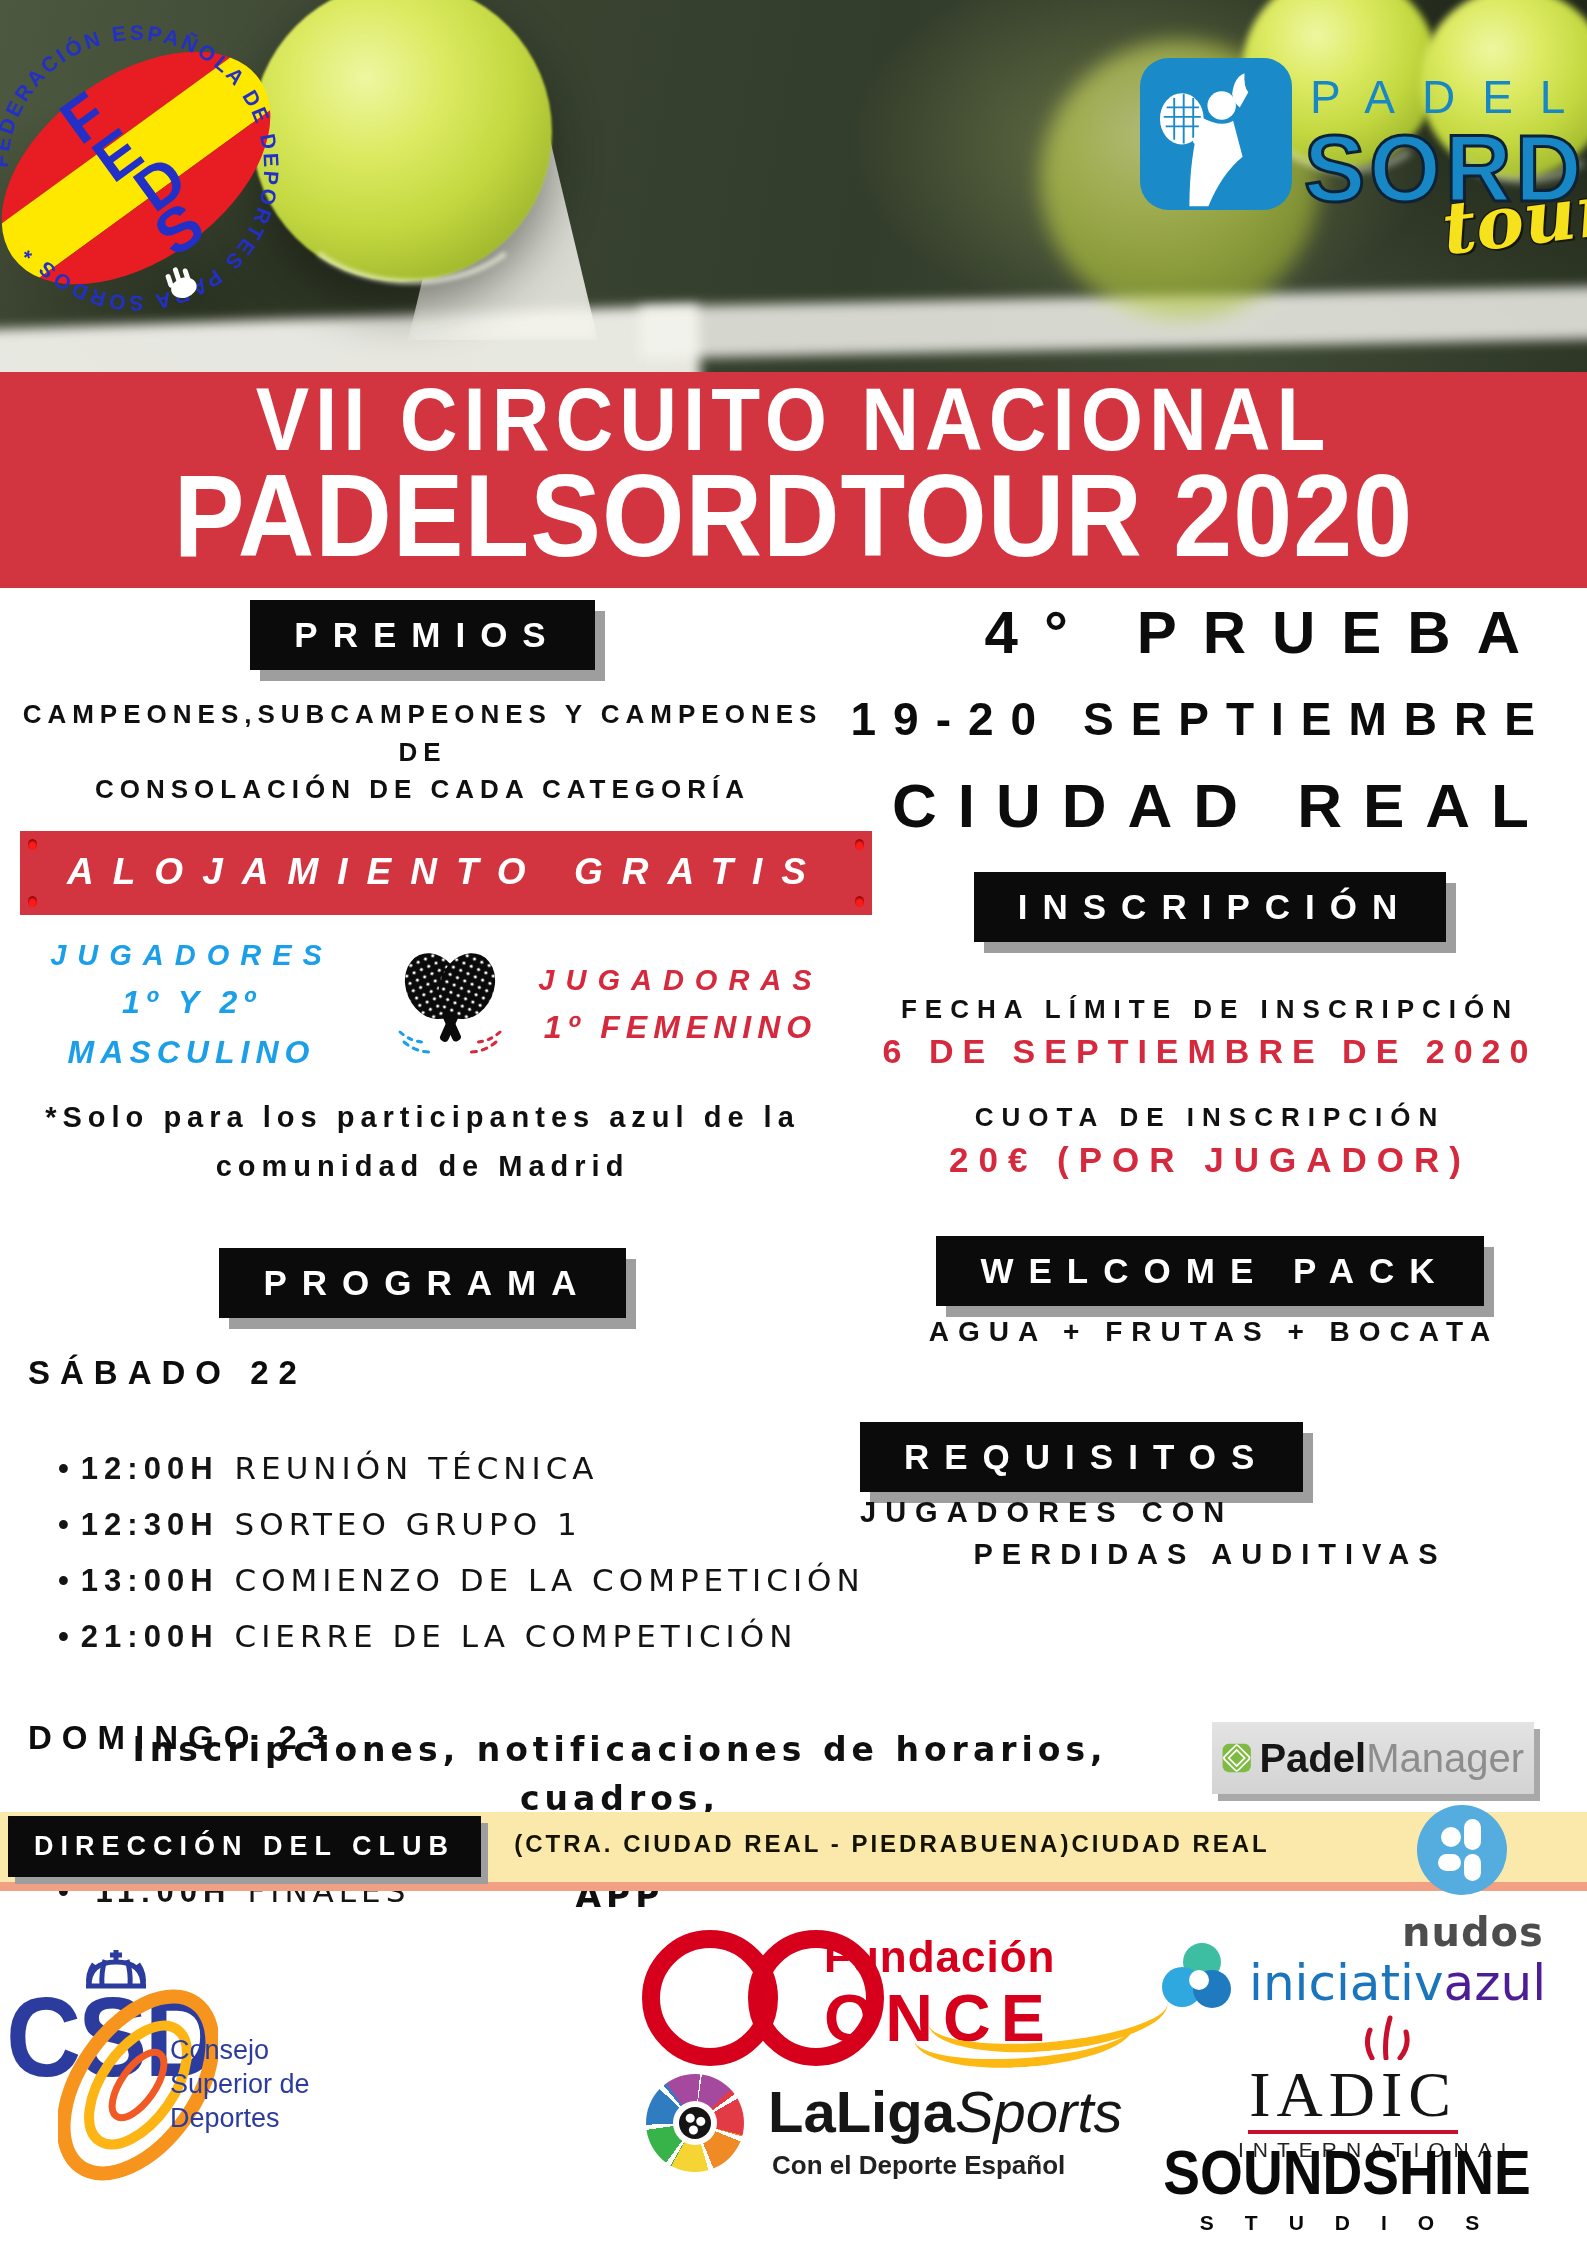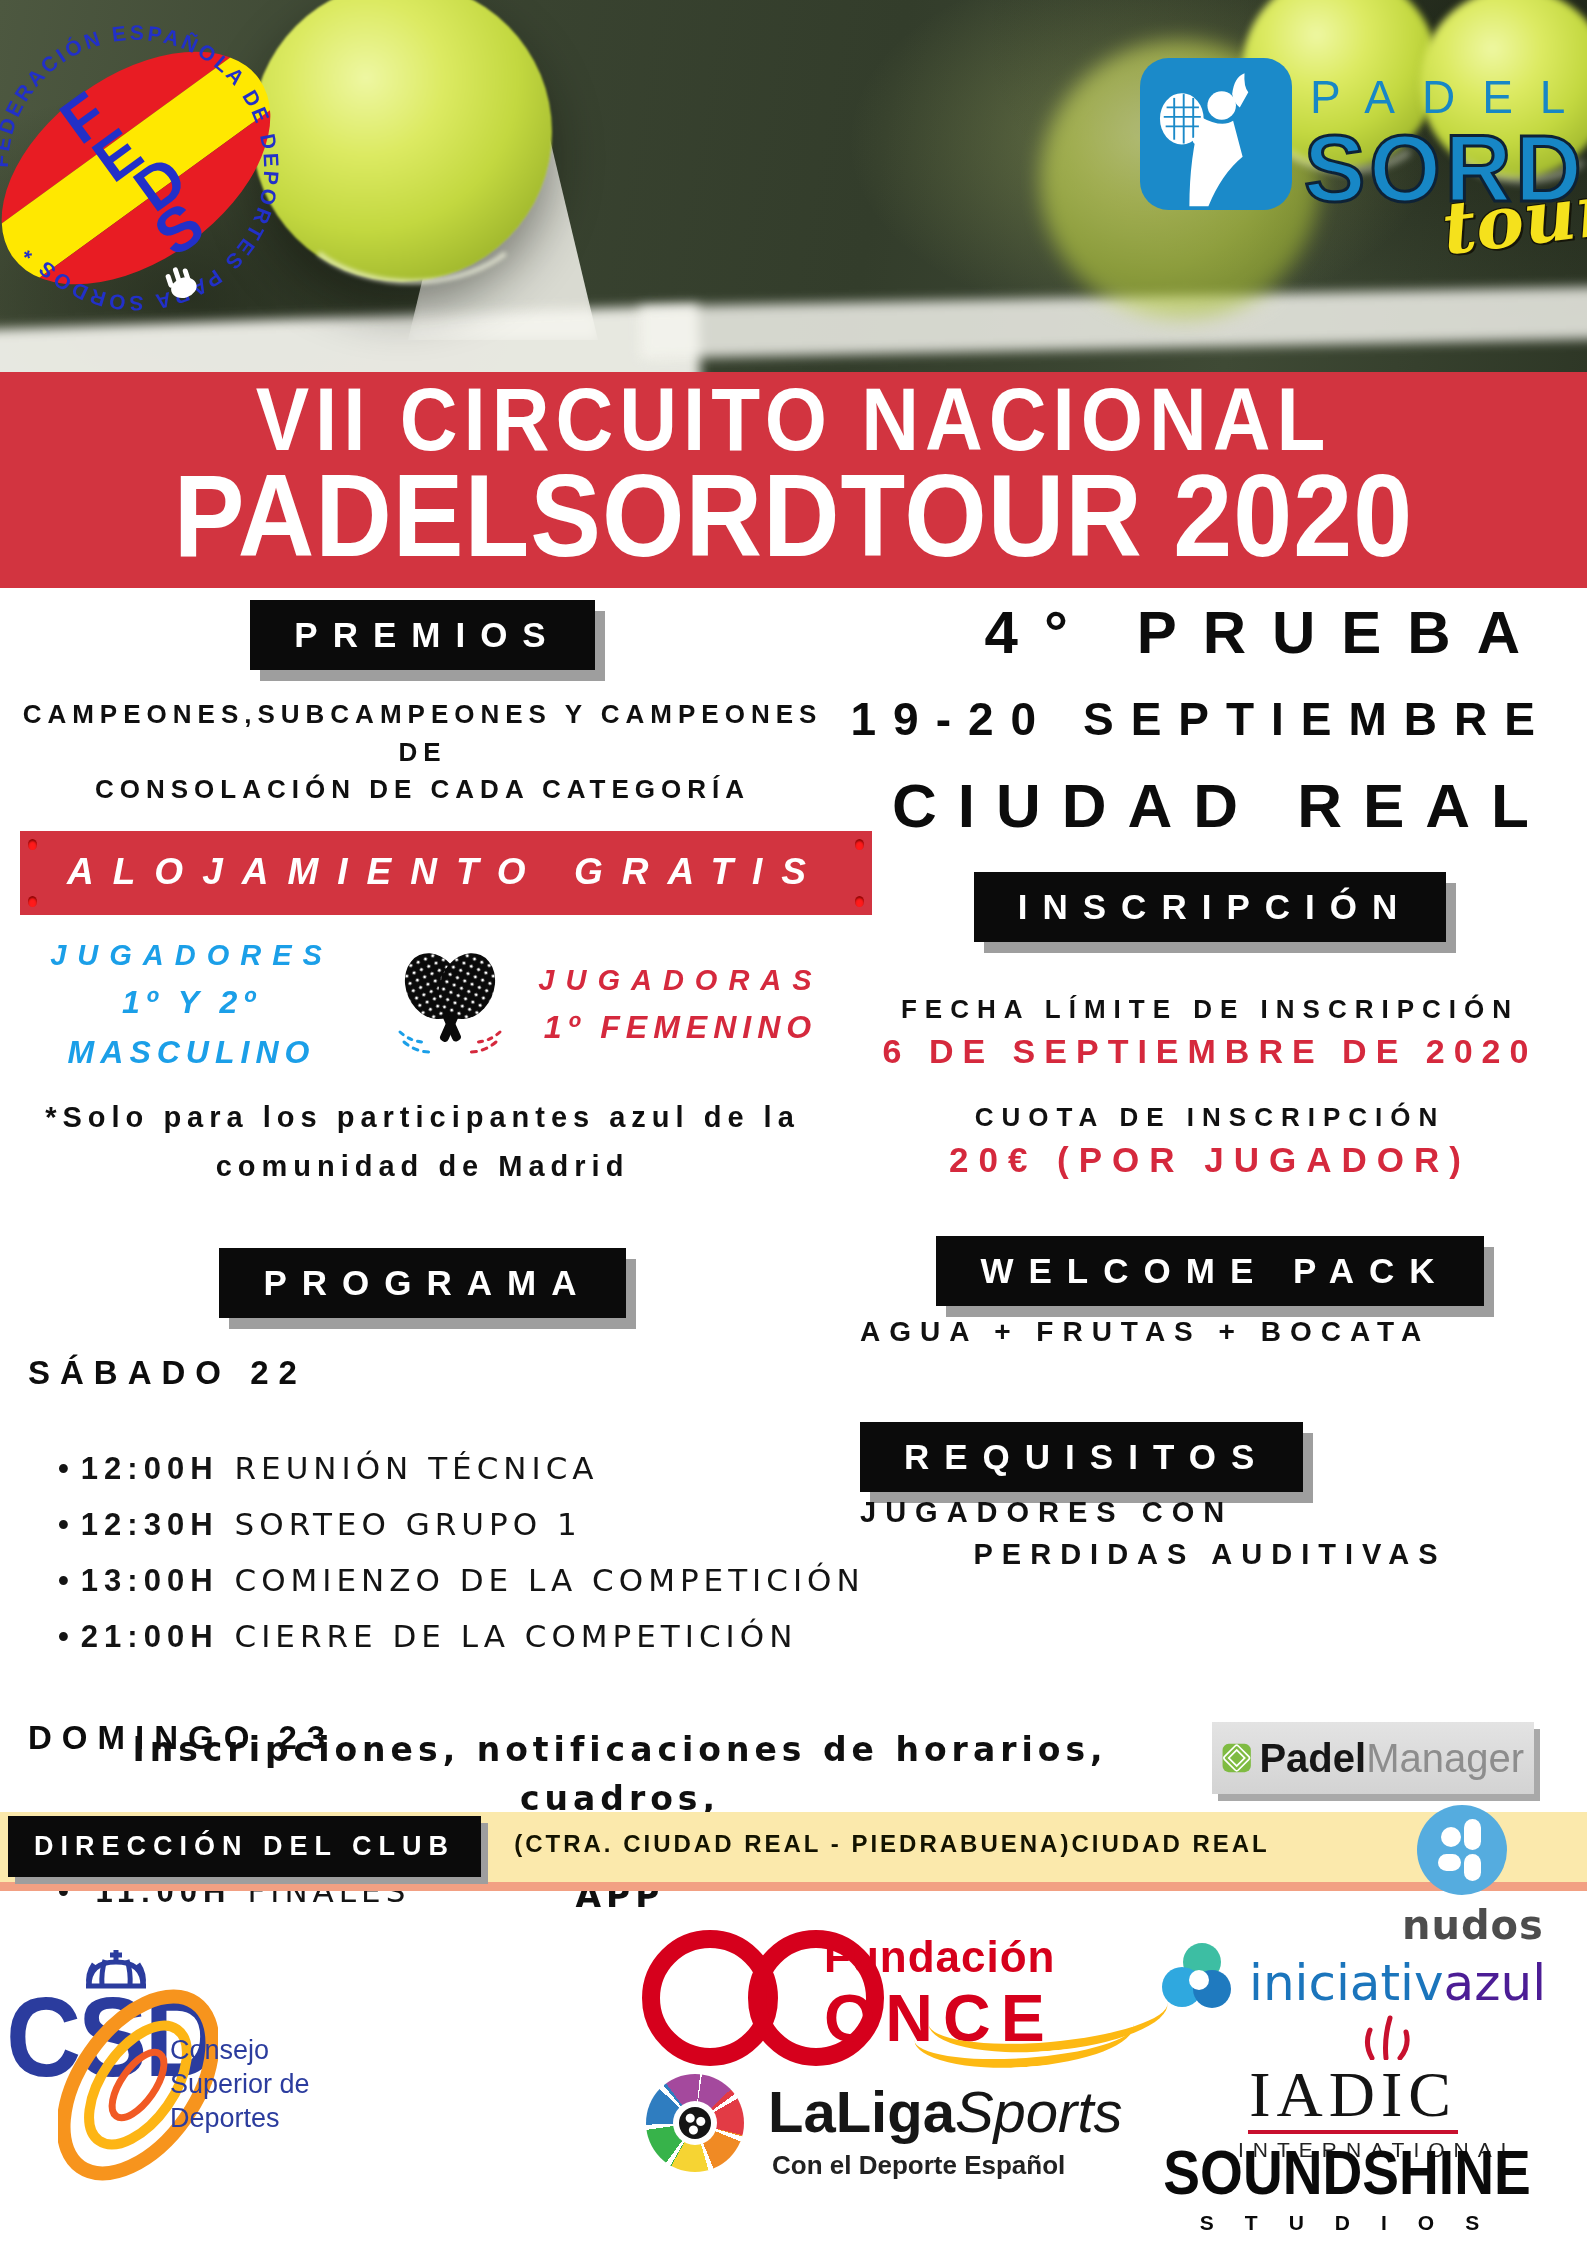--- a/index.html
+++ b/index.html
@@ -69,42 +69,42 @@
   .col-right{position:absolute;left:860px;top:588px;width:700px;}
   .pr-number{position:absolute;right:14px;top:10px;font-size:60px;font-weight:700;letter-spacing:26px;color:#0c0c0c;white-space:nowrap;}
   .pr-dates{position:absolute;right:8px;top:104px;font-size:46px;font-weight:700;letter-spacing:17px;color:#0c0c0c;white-space:nowrap;}
   .pr-city{position:absolute;right:10px;top:182px;font-size:62px;font-weight:700;letter-spacing:21px;color:#0c0c0c;white-space:nowrap;}
   .insc-box{position:absolute;left:0;right:0;top:284px;text-align:center;}
   .fecha-label{position:absolute;left:0;right:0;top:406px;text-align:center;font-size:26px;font-weight:800;letter-spacing:8px;color:#111;}
   .fecha-value{position:absolute;left:0;right:0;top:444px;text-align:center;font-size:34px;font-weight:800;letter-spacing:9px;color:#d5293d;white-space:nowrap;}
   .cuota-label{position:absolute;left:0;right:0;top:514px;text-align:center;font-size:26px;font-weight:800;letter-spacing:8px;color:#111;}
   .cuota-value{position:absolute;left:0;right:0;top:552px;text-align:center;font-size:35px;font-weight:800;letter-spacing:10px;color:#d5293d;}
   .welcome-box{position:absolute;left:0;right:0;top:648px;text-align:center;}
-  .welcome-body{position:absolute;left:0;right:0;top:728px;text-align:left;font-size:28px;font-weight:800;letter-spacing:9px;color:#111;}
+  .welcome-body{position:absolute;left:8px;right:0;top:728px;text-align:center;font-size:28px;font-weight:800;letter-spacing:9px;color:#111;}
   .req-box{position:absolute;left:0;right:0;top:834px;text-align:left;}
   .req-l1{position:absolute;left:0;right:0;top:908px;text-align:left;font-size:29px;font-weight:800;letter-spacing:9px;color:#111;}
   .req-l2{position:absolute;left:0;right:0;top:950px;text-align:center;font-size:29px;font-weight:800;letter-spacing:9px;color:#111;}
 
   
   .app-info{position:absolute;left:60px;top:1726px;width:1120px;text-align:center;font-size:33px;font-weight:700;
     letter-spacing:5px;color:#101010;line-height:1.48;font-family:"DejaVu Sans",sans-serif;}
   .padelmanager{position:absolute;left:1212px;top:1722px;width:322px;height:72px;background:linear-gradient(#e3e3e3,#d3d3d3);
     box-shadow:6px 7px 0 #a9a9a9;display:flex;align-items:center;padding:4px 10px;box-sizing:border-box;gap:8px;}
   .pm-text{font-size:40px;white-space:nowrap;}
   .pm-padel{font-weight:700;color:#161616;} .pm-manager{font-weight:400;color:#8d8d8d;}
 
   
   .addr-bar{position:absolute;left:0;top:1812px;width:1587px;height:70px;background:#fbe9ac;border-bottom:9px solid #f2a083;}
   .addr-heading{position:absolute;left:8px;top:4px;background:#0b0b0b;color:#fff;font-size:27px;font-weight:700;
     letter-spacing:7px;padding:15px 26px;box-shadow:7px 7px 0 #9e9e9e;}
   .addr-text{position:absolute;left:452px;top:10px;width:880px;color:#131300;font-weight:800;font-size:24px;letter-spacing:3px;}
   .addr-line1{display:flex;gap:72px;white-space:nowrap;}
   .addr-line2{margin-top:8px;text-align:center;white-space:nowrap;}
   .nudos{position:absolute;left:1402px;top:1804px;width:120px;text-align:center;z-index:5;}
-  .nudos-name{margin-top:2px;font-size:40px;font-weight:800;color:#4d4d4d;letter-spacing:1px;font-family:"DejaVu Sans",sans-serif;}
+  .nudos-name{margin-top:9px;font-size:40px;font-weight:800;color:#4d4d4d;letter-spacing:1px;font-family:"DejaVu Sans",sans-serif;}
 
   
   .csd{position:absolute;left:0px;top:1938px;width:330px;height:256px;}
   .csd-crown{position:absolute;left:80px;top:6px;}
   .csd-acronym{position:absolute;left:6px;top:40px;font-size:104px;font-weight:900;color:#2b3c9e;letter-spacing:-3px;transform:scaleY(1.08);}
   .csd-spiral{position:absolute;left:58px;top:42px;}
   .csd-name{position:absolute;left:170px;top:96px;font-size:27px;font-weight:500;color:#2b3c9e;line-height:1.25;text-align:left;}
   .cpe{position:absolute;left:262px;top:1962px;width:280px;height:225px;}
   .cpe-logo{position:absolute;left:0;top:0;}
   .cpe-name{position:absolute;left:130px;top:140px;font-size:28px;font-weight:500;color:#111;line-height:1.2;text-align:left;}

